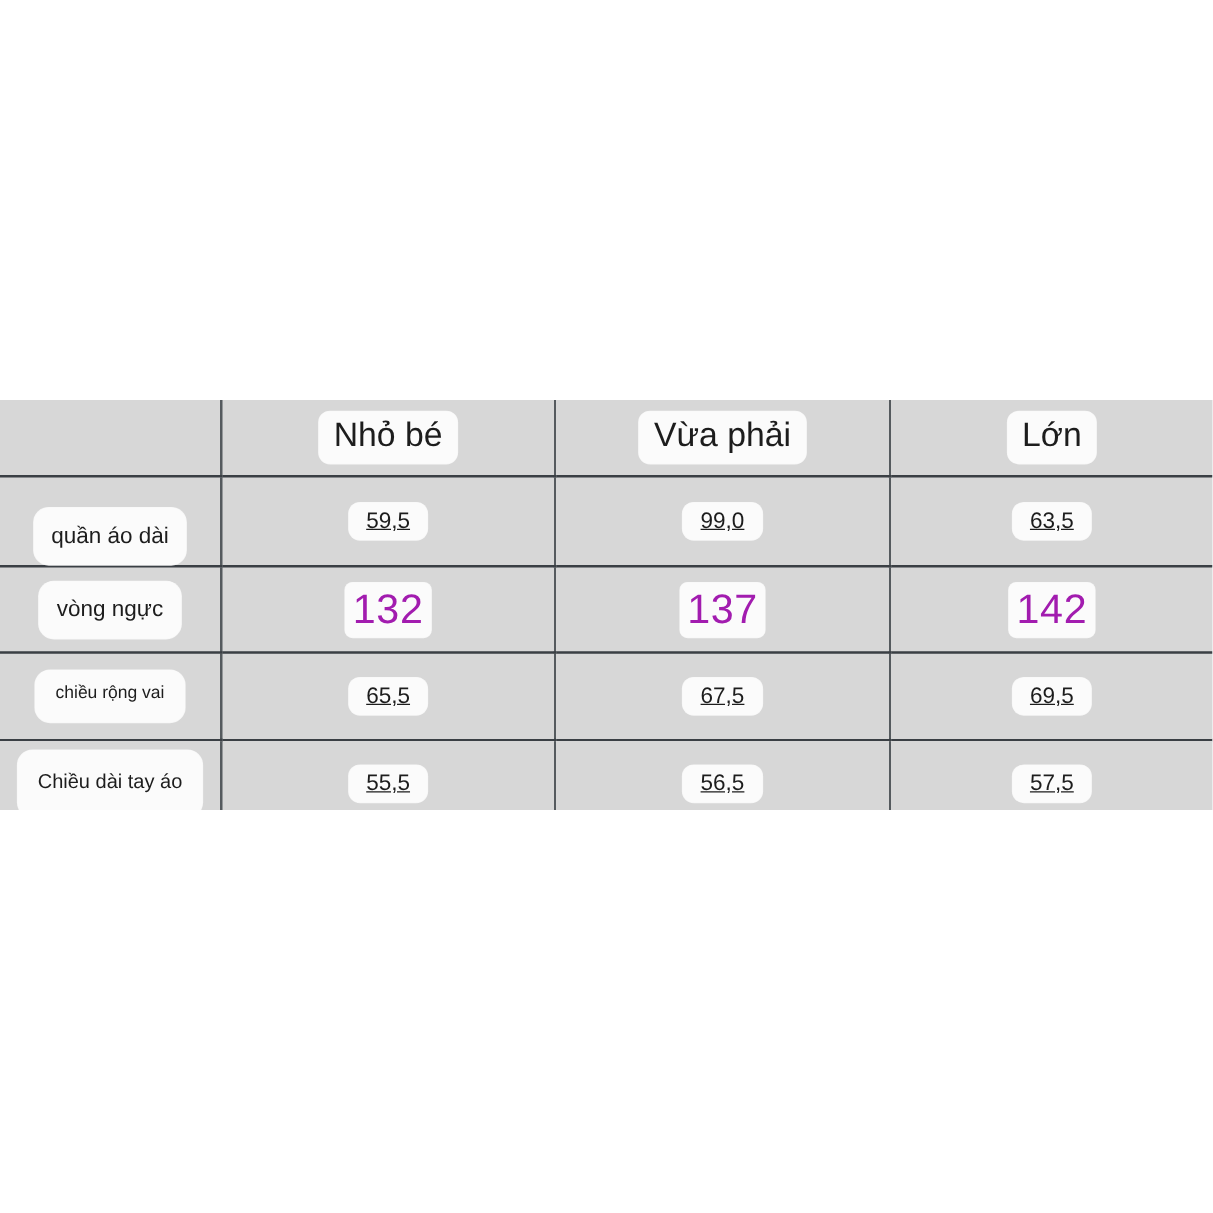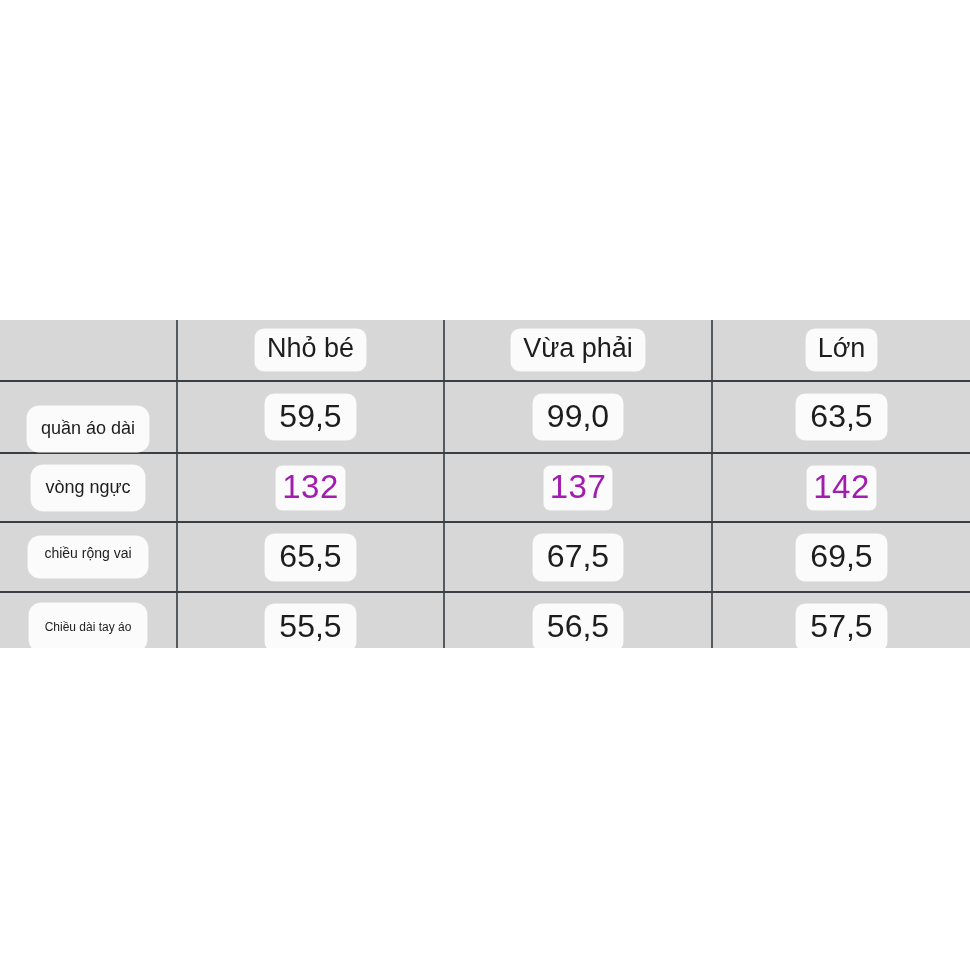--- a/index.html
+++ b/index.html
@@ -93,22 +93,23 @@
   }
 
   
   .chip.header {
     font-size: 27px;
     padding: 4px 12px 6px 12px;
   }
 
   
   .chip.value {
-    font-size: 32px;
+    font-size: 18px;
     padding: 4px 14px 5px 14px;
+    text-decoration: underline;
   }
 
   
   .chip.value-chest {
     font-size: 33px;
     color: #a21caf;
     padding: 2px 6px 3px 6px;
     border-radius: 6px;
     letter-spacing: 0.5px;
   }
@@ -124,21 +125,21 @@
     font-size: 18px;
     padding: 12px 14px 13px 14px;
     border-radius: 12px;
   }
   .chip.rowlabel-3 {
     font-size: 14px;
     padding: 9px 16px 16px 16px;
     border-radius: 12px;
   }
   .chip.rowlabel-4 {
-    font-size: 12px;
+    font-size: 16px;
     padding: 17px 16px 18px 16px;
     border-radius: 12px;
   }
 
   .cell-inner {
     display: flex;
     align-items: center;
     justify-content: center;
     height: 100%;
     width: 100%;

